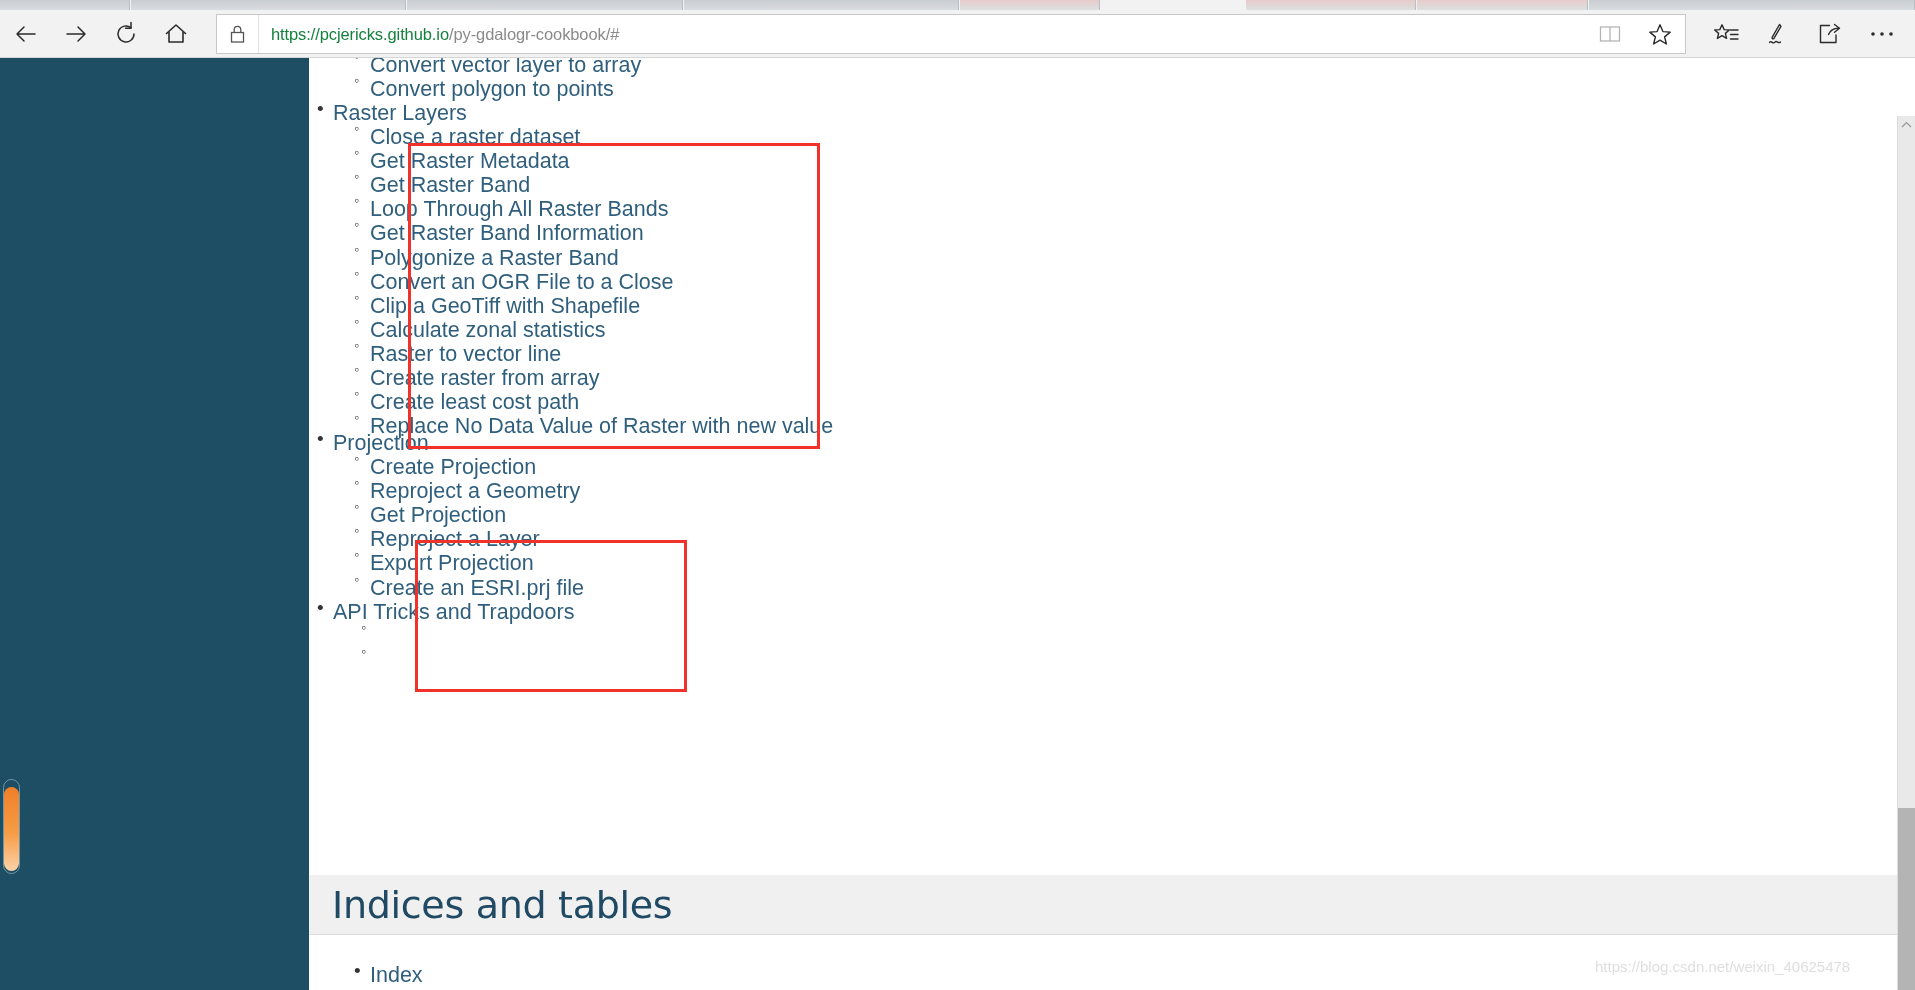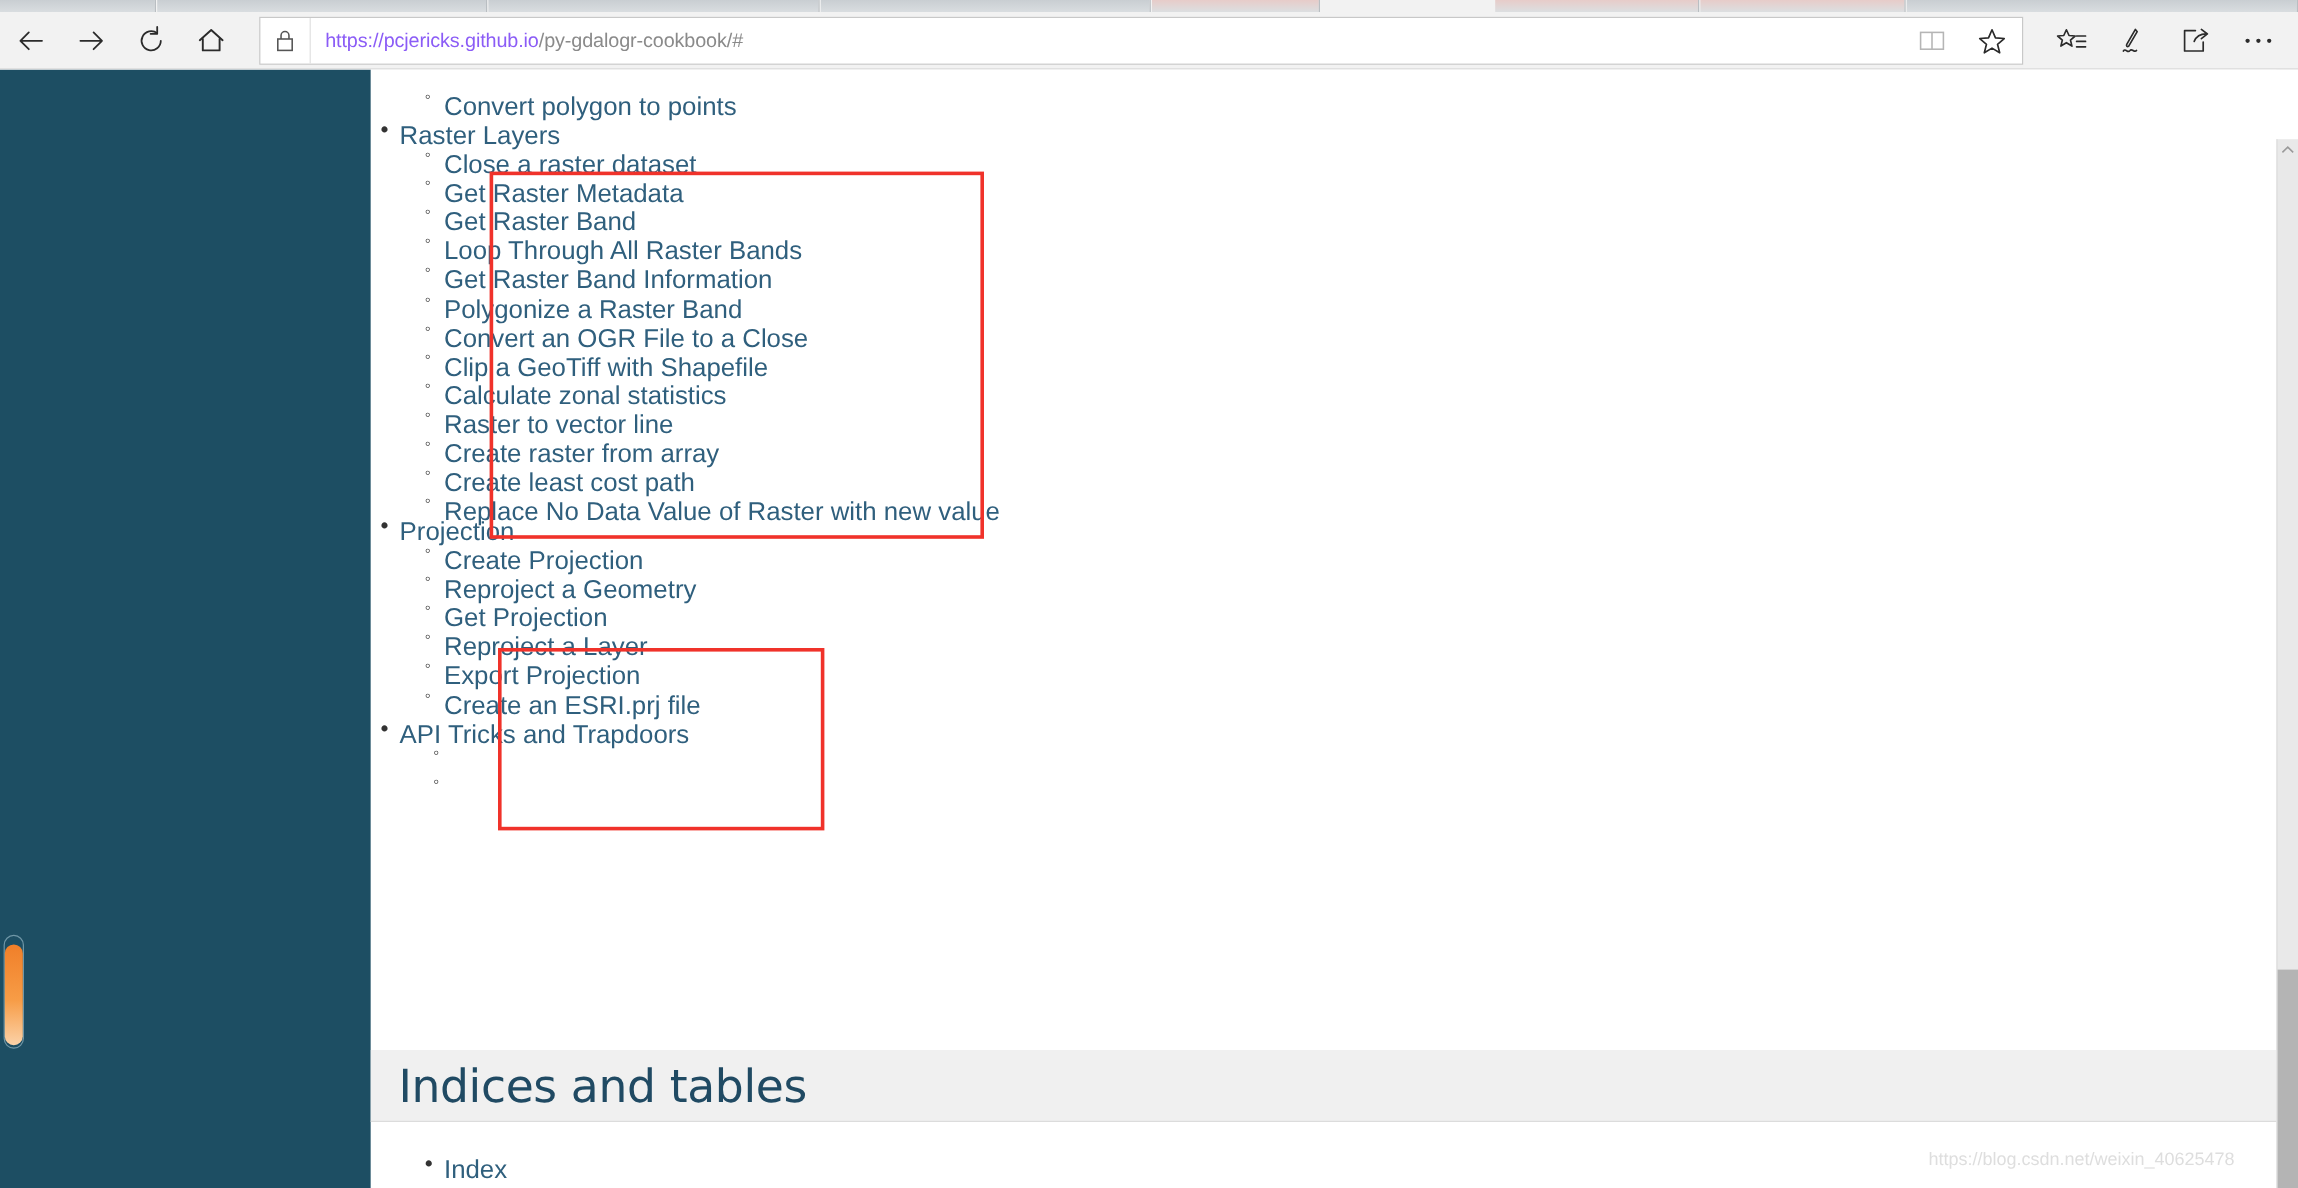--- a/index.html
+++ b/index.html
@@ -49,21 +49,21 @@
   }
   #lock-icon-wrap {
     width: 42px; height: 38px; display: flex; align-items: center; justify-content: center;
     border-right: 1px solid #e0e0e0;
   }
   #url-text {
     padding-left: 12px; font-size: 16.5px; color: #8a8a8a;
     font-family: "Liberation Sans", sans-serif; letter-spacing: -0.1px;
     white-space: nowrap;
   }
-  #url-text .url-domain { color: #8b5cf6; }
+  #url-text .url-domain { color: #15803d; }
   #addr-right {
     margin-left: auto; display: flex; align-items: center; height: 38px;
   }
   .addr-icon {
     width: 50px; height: 38px; display:flex; align-items:center; justify-content:center;
     color:#3a3a3a;
   }
   .tb-icon {
     position: absolute; top: 4px; width: 52px; height: 40px;
     display:flex; align-items:center; justify-content:center; color:#2b2b2b;
@@ -247,20 +247,24 @@
 
 <div id="page-viewport">
 
   <div id="sidebar">
     <div id="sidebar-scroll-track"></div>
     <div id="sidebar-scroll-thumb"></div>
   </div>
 
   <div id="content">
 
+    <div class="row l2" style="position:absolute; left:0; top:-5px; width:100%;">
+      <span class="bullet-circ">◦</span>
+      <a class="toc-link" href="#">Convert vector layer to array</a>
+    </div>
     <div class="row l2" style="position:absolute; left:0; top:19px; width:100%;">
       <span class="bullet-circ">◦</span>
       <a class="toc-link" href="#">Convert polygon to points</a>
     </div>
 
     <div class="row l1" style="position:absolute; left:0; top:43px; width:100%;">
       <span class="bullet-disc">•</span>
       <a class="toc-link" href="#">Raster Layers</a>
     </div>
 
@@ -376,21 +380,21 @@
         </div>
         <div class="row l2" style="position: absolute; left: 0px; top: 24.1px; width: 100%;">
           <span class="bullet-disc">•</span>
           <a class="toc-link" href="#">Module Index</a>
         </div>
       </div>
 
     <div class="red-box" style="left:99px; top:85px; width:412px; height:306px;"></div>
     <div class="red-box" style="left:106px; top:482px; width:272px; height:152px;"></div>
 
-    <div id="watermark" style="left:1286px; top:900px;margin-left:12px;">https://blog.csdn.net/weixin_40625478</div>
+    <div id="watermark" style="left:1286px; top:900px;">https://blog.csdn.net/weixin_40625478</div>
   </div>
 
   <div id="page-scrollbar">
     <div id="sb-up">
       <svg width="11" height="8" viewBox="0 0 11 8" fill="none" stroke="#9a9a9a" stroke-width="1.3">
           <path d="M1 6 L5.5 1.6 L10 6"></path>
         </svg>
     </div>
     <div id="page-sb-thumb"></div>
 

